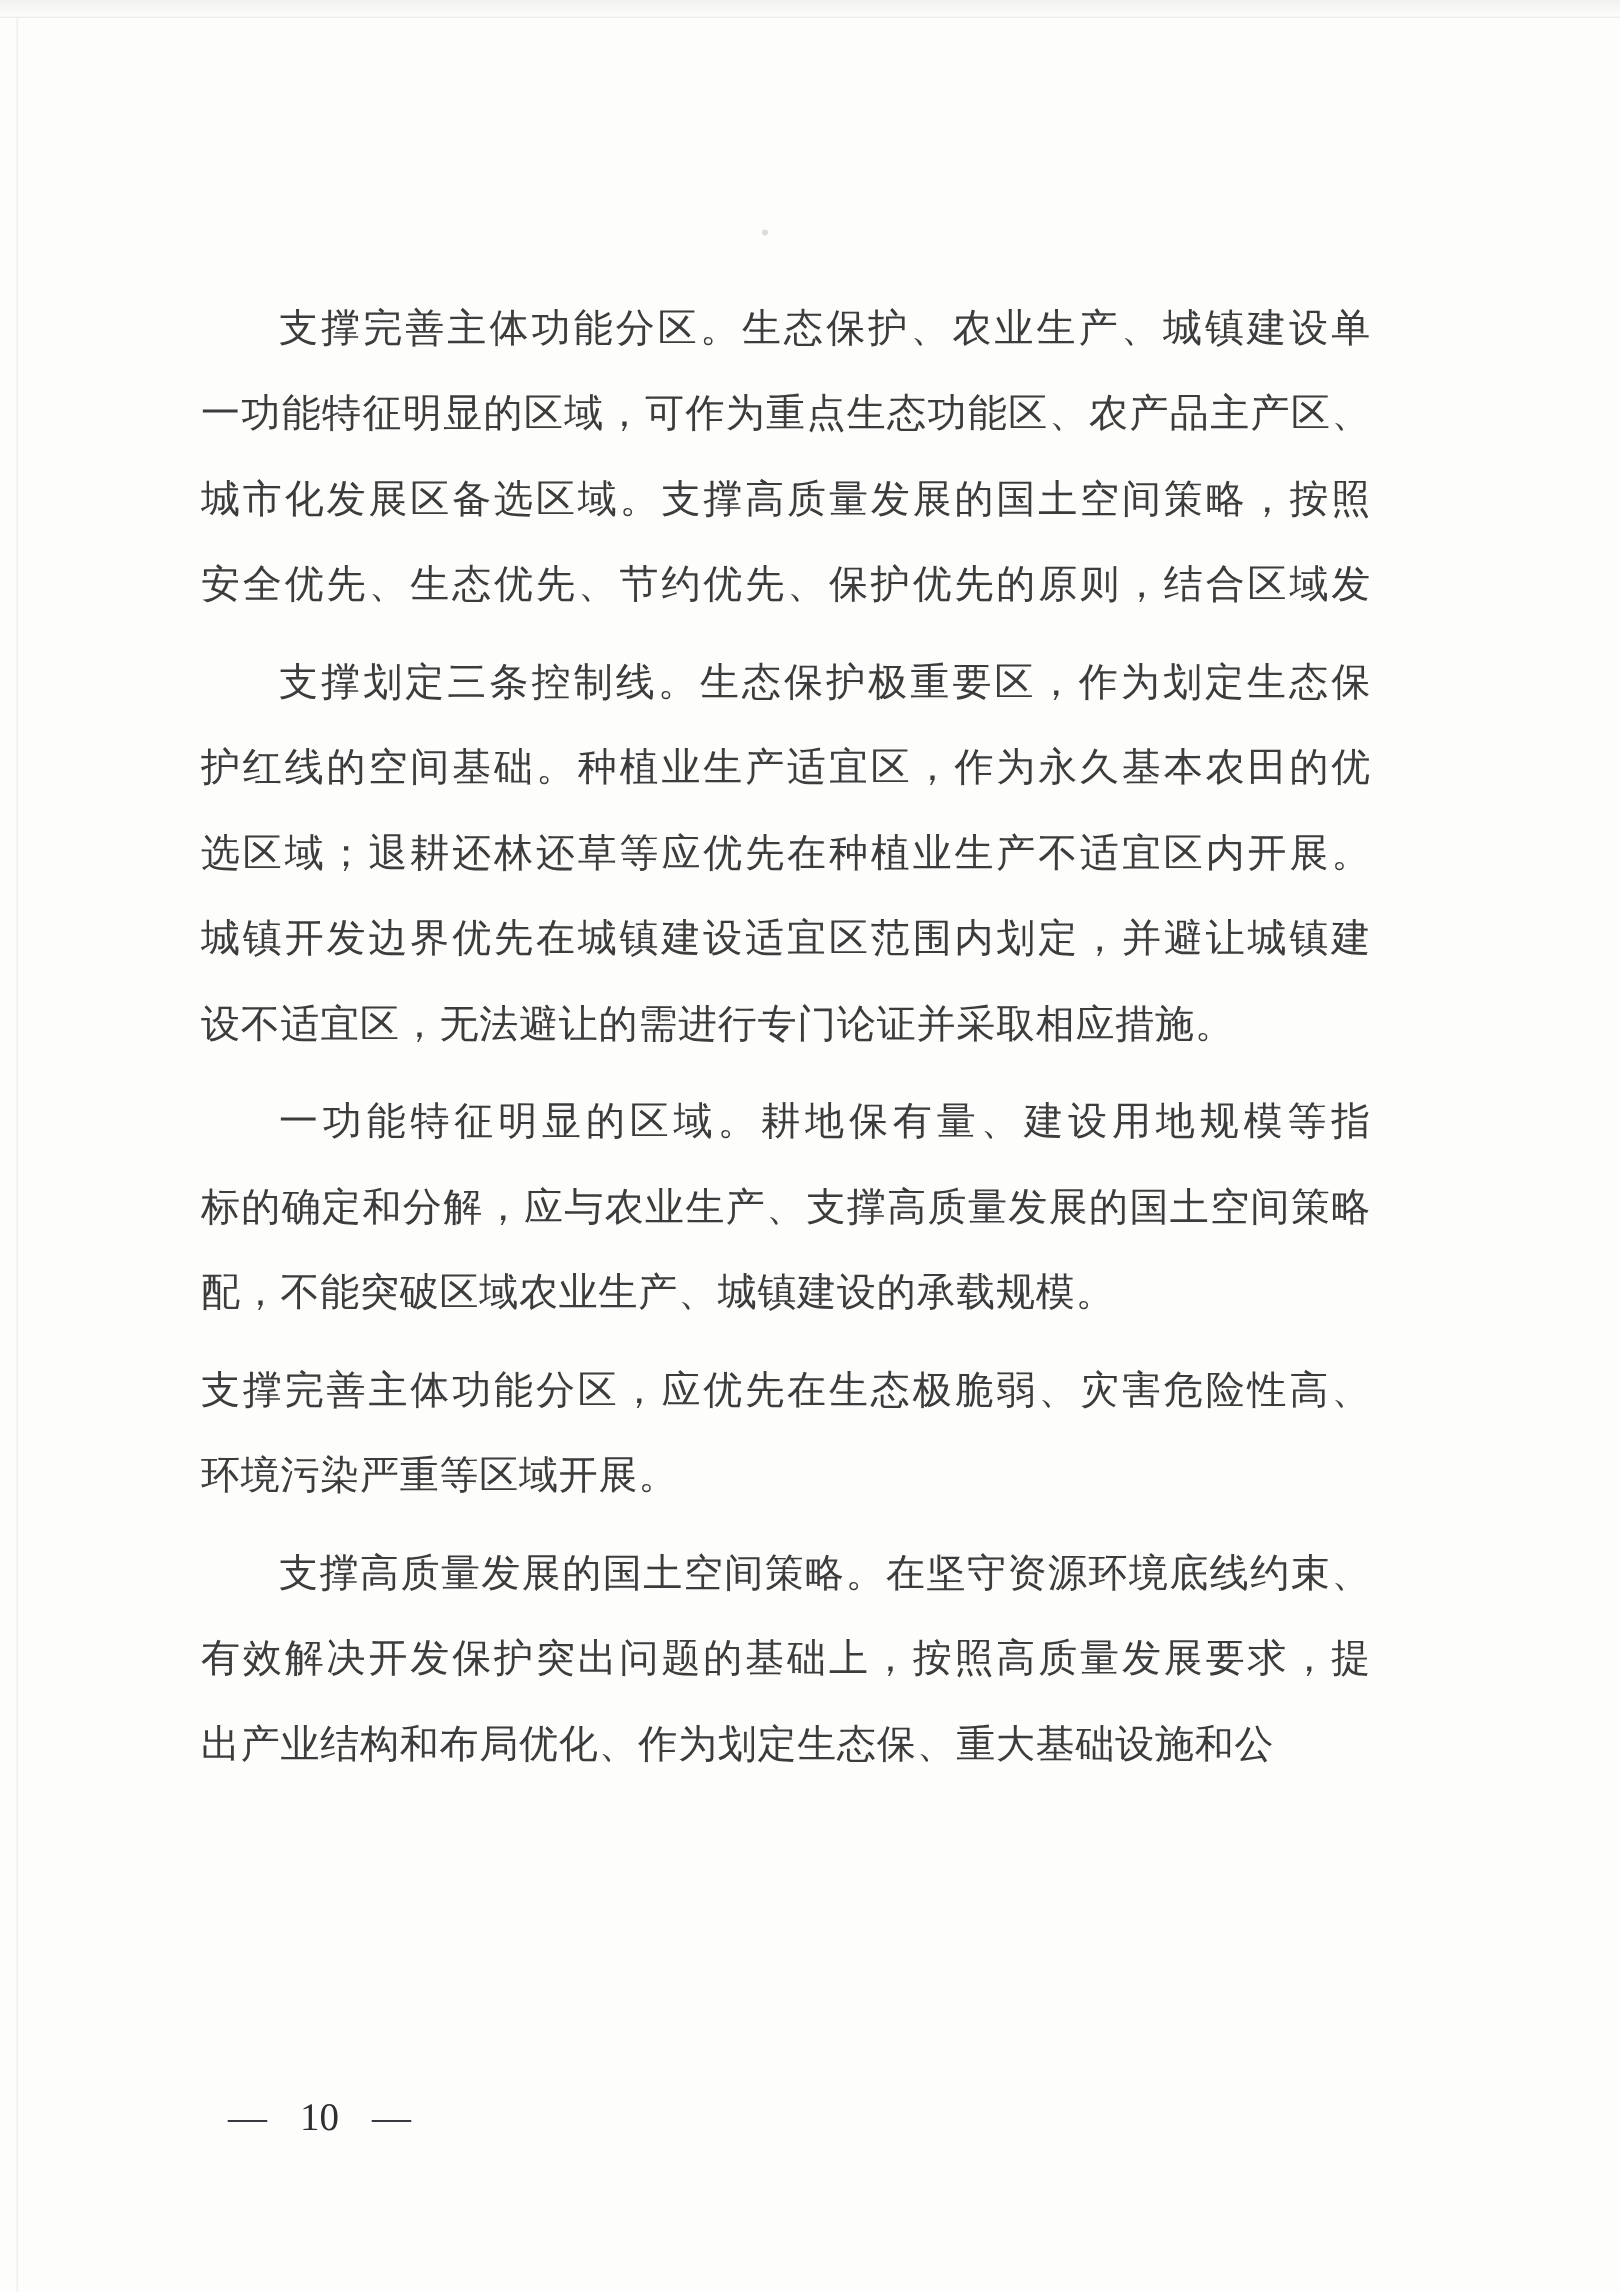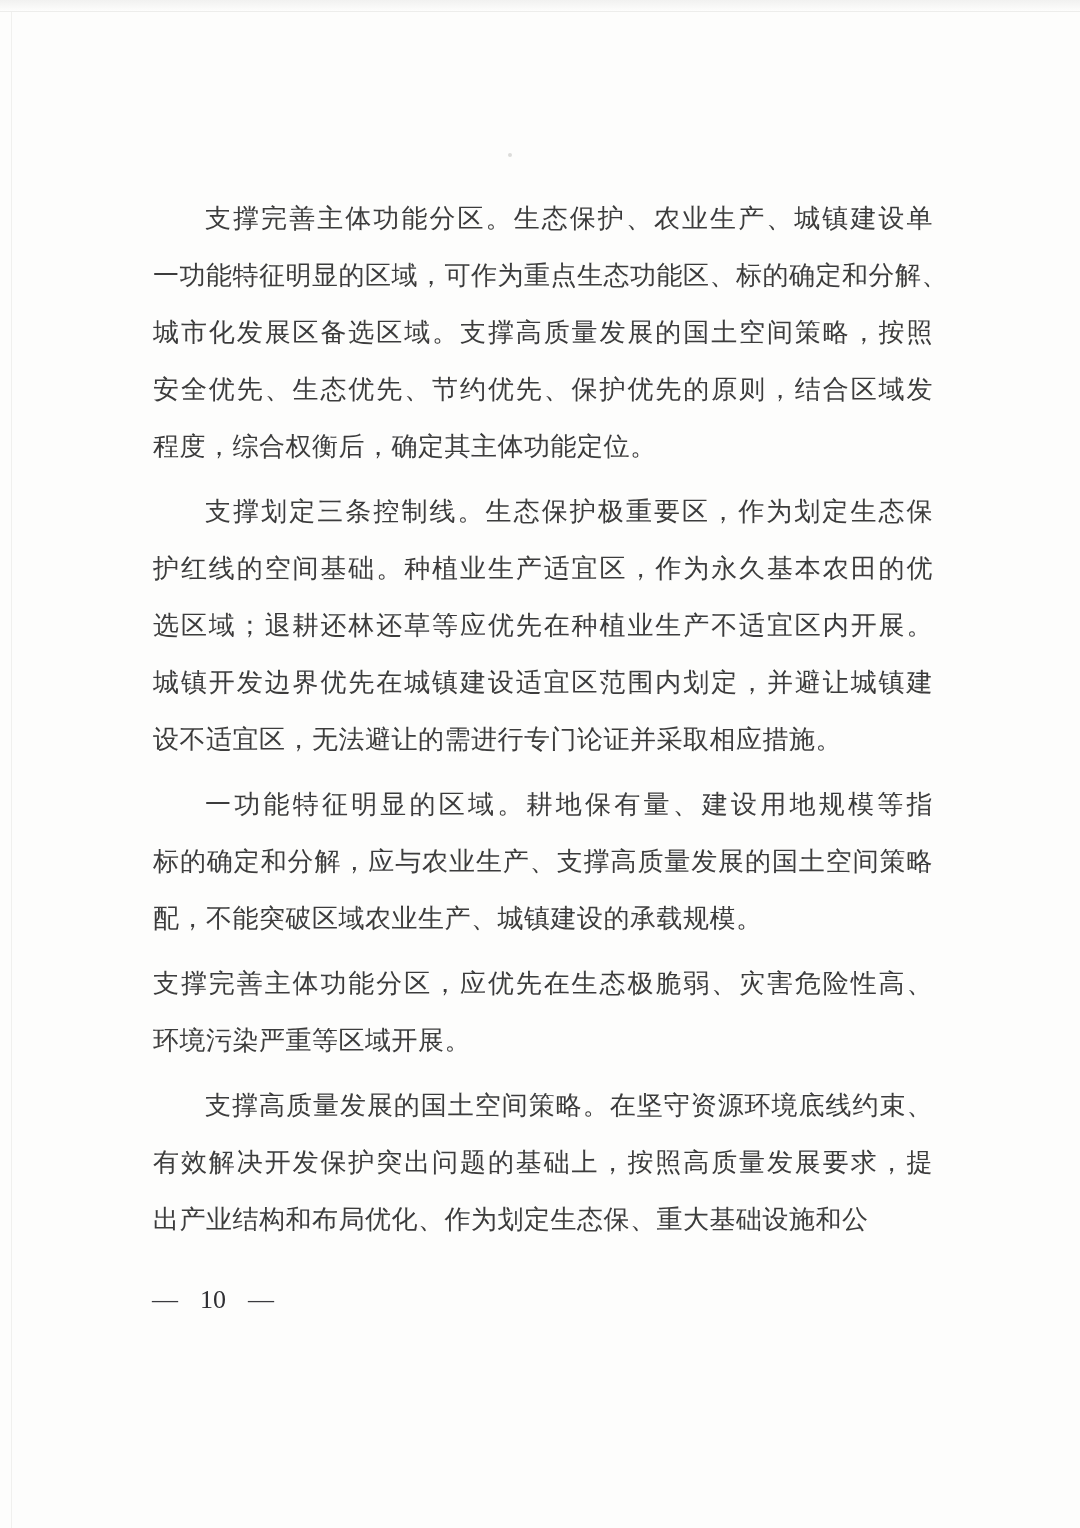--- a/index.html
+++ b/index.html
@@ -30,21 +30,21 @@
   }
   .scan-speck {
     position: absolute;
     left: 508px; top: 153px;
     width: 4px; height: 4px;
     border-radius: 50%;
     background: #dcdcda;
   }
   .text-block {
     position: absolute;
-    left: 153px;
+    left: 134px;
     top: 190px;
     width: 780px;
     color: #3c3c3c;
   }
   .paragraph { margin-bottom: 8px; }
   .line {
     height: 57px;
     line-height: 57px;
     font-size: 26px;
     letter-spacing: 0.5px;
@@ -53,21 +53,21 @@
     text-align-last: justify;
     text-justify: inter-character;
     white-space: nowrap;
     overflow: visible;
   }
   .line.first { text-indent: 52px; }
   .line.plast { text-align-last: left; }
   .page-footer {
     position: absolute;
     left: 152px;
-    top: 1280px;
+    top: 1392px;
     height: 40px;
     line-height: 40px;
     font-size: 26px;
     color: #2f2f33;
   }
   .page-footer .dash {
     display: inline-block;
     color: #3a3a3e;
   }
   .page-footer .num {
@@ -81,24 +81,23 @@
 
 <div class="page">
 
   <div class="scan-edge-top"></div>
   <div class="scan-edge-left"></div>
   <div class="scan-speck"></div>
 
   <div class="text-block" id="paragraphs-container">
       <div class="paragraph">
         <div class="line first">支撑完善主体功能分区。生态保护、农业生产、城镇建设单</div>
-        <div class="line">一功能特征明显的区域，可作为重点生态功能区、标的确定和分解、</div>
+        <div class="line">一功能特征明显的区域，可作为重点生态功能区、农产品主产区、</div>
         <div class="line">城市化发展区备选区域。支撑高质量发展的国土空间策略，按照</div>
         <div class="line">安全优先、生态优先、节约优先、保护优先的原则，结合区域发</div>
-        <div class="line plast">程度，综合权衡后，确定其主体功能定位。</div>
       </div>
       <div class="paragraph">
         <div class="line first">支撑划定三条控制线。生态保护极重要区，作为划定生态保</div>
         <div class="line">护红线的空间基础。种植业生产适宜区，作为永久基本农田的优</div>
         <div class="line">选区域；退耕还林还草等应优先在种植业生产不适宜区内开展。</div>
         <div class="line">城镇开发边界优先在城镇建设适宜区范围内划定，并避让城镇建</div>
         <div class="line plast">设不适宜区，无法避让的需进行专门论证并采取相应措施。</div>
       </div>
       <div class="paragraph">
         <div class="line first">一功能特征明显的区域。耕地保有量、建设用地规模等指</div>

